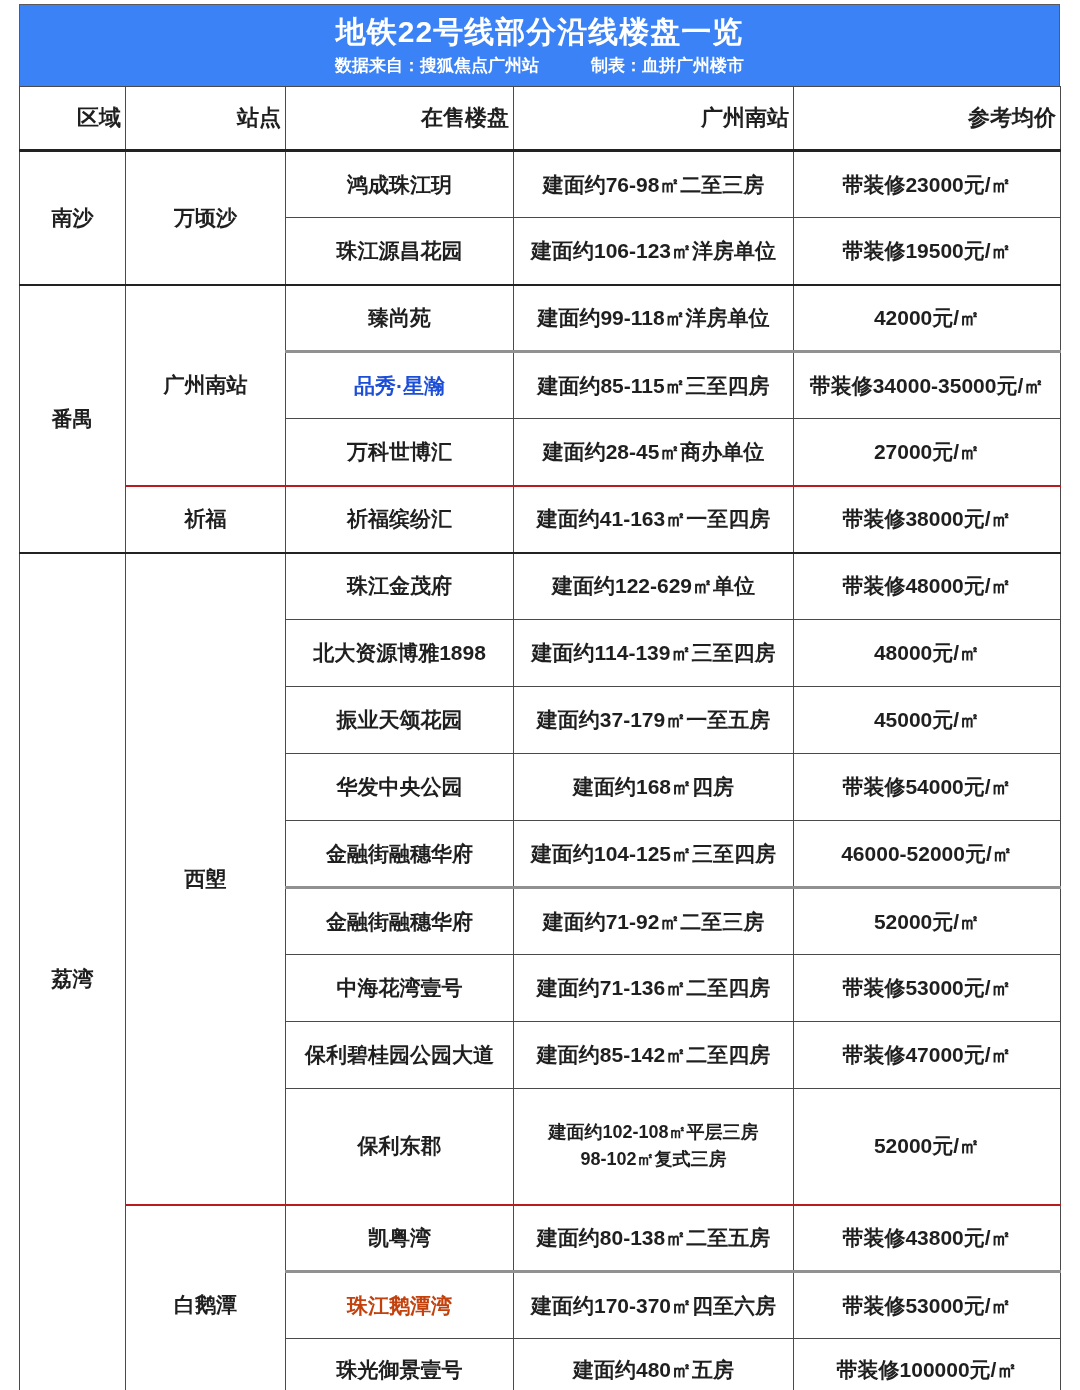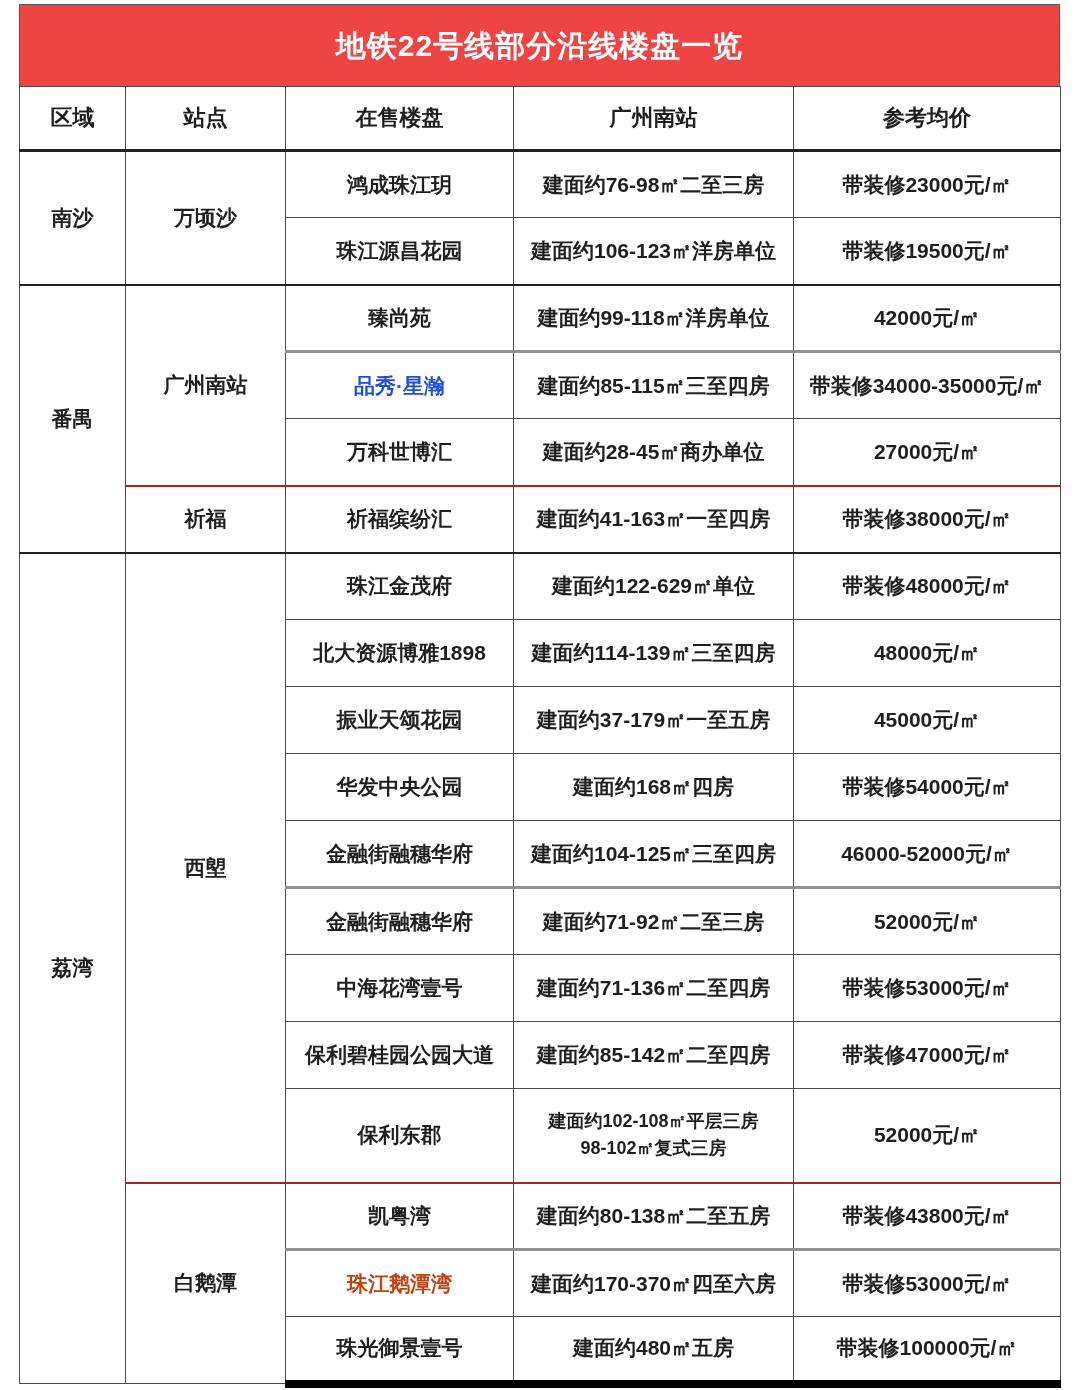--- a/index.html
+++ b/index.html
@@ -7,21 +7,21 @@
     width:1080px; height:1390px; position:relative;
     font-family:"Liberation Sans", sans-serif;
     -webkit-font-smoothing:antialiased;
   }
   .sheet { position:absolute; left:19px; top:4px; width:1041px; }
 
   
   .banner {
     box-sizing:border-box;
     width:100%; height:82px;
-    background:#ef4444;
+    background:#3b82f6;
     border:1px solid #5a5a5a; border-bottom:none;
     display:flex; flex-direction:column; justify-content:center; align-items:center;
     color:#ffffff;
   }
   .banner-title { font-size:30px; font-weight:700; letter-spacing:1px; line-height:1.1; }
   .banner-sub { display:flex; gap:52px; margin-top:6px; font-size:17px; font-weight:700; }
 
   
   table.listing {
     border-collapse:collapse; table-layout:fixed;
@@ -30,41 +30,45 @@
   }
   th, td {
     box-sizing:border-box;
     border:1px solid #4a4a4a;
     text-align:center; vertical-align:middle;
     color:#1f1f1f; font-weight:700;
     padding:2px 4px;
     overflow:hidden;
   }
   thead tr { height:64px; }
-  thead th { font-size:22px; border-bottom:3px solid #222222; }
+  thead th { font-size:22px; border-bottom:3px solid #222222;text-align:right; }
   tbody tr { height:67px; }
   tbody td { font-size:21px; }
-  tr.tall { height:94px; }
+  tr.tall { height:116px; }
 
   tr.region-start  > td { border-top:2px solid #222222; }
   tr.station-start > td { border-top:2px solid #b91c1c; }
   tr.seam          > td { border-top:3px solid #919191; }
   tbody tr:last-child > td { border-bottom:8px solid #000000; }
 
   td.muted-dark  { color:#1d4ed8; }
   td.muted-light { color:#c2410c; }
   td.two-line { white-space:pre-line; line-height:1.5; font-size:18px; }
 </style>
 </head>
 <body>
 
 <div class="sheet">
 
   <div class="banner">
     <div class="banner-title">地铁22号线部分沿线楼盘一览</div>
+    <div class="banner-sub">
+      <span>数据来自：搜狐焦点广州站</span>
+      <span>制表：血拼广州楼市</span>
+    </div>
   </div>
 
   <table class="listing">
     <colgroup>
       <col style="width:106px">
         <col style="width:160px">
         <col style="width:228px">
         <col style="width:280px">
         <col style="width:267px">
     </colgroup>

